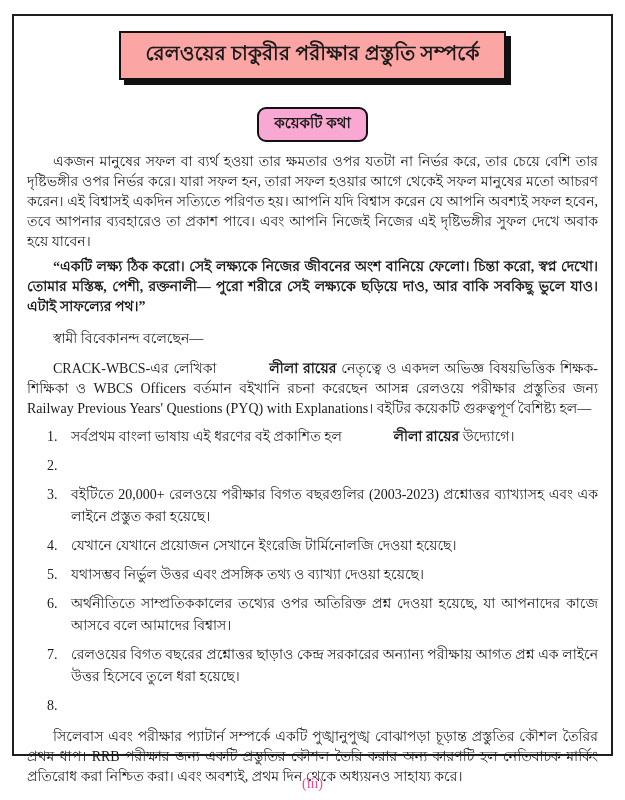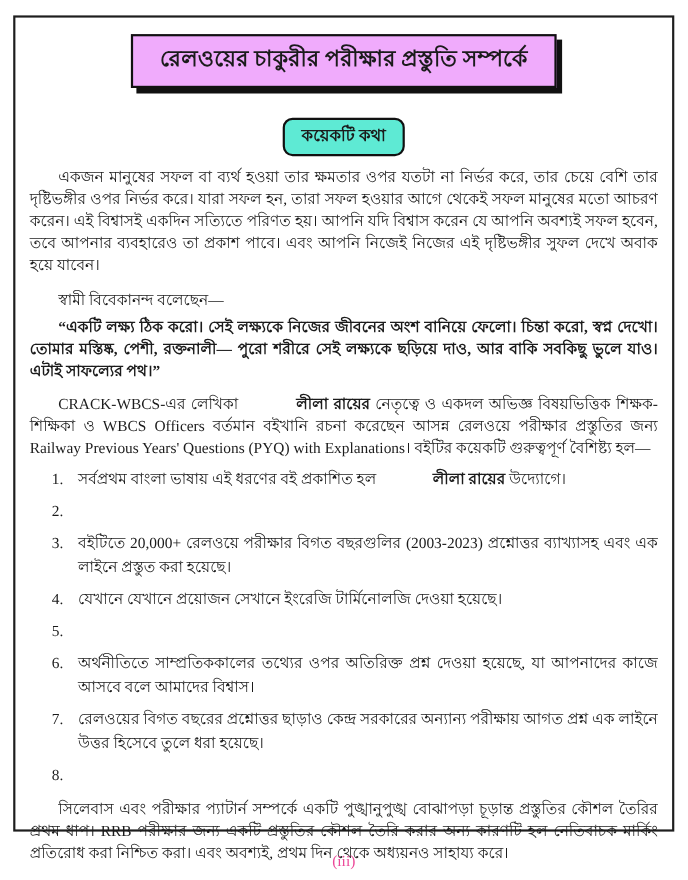--- a/index.html
+++ b/index.html
@@ -28,33 +28,33 @@
     box-sizing: border-box;
     padding: 0 13px;
     background: #ffffff;
   }
   .title-box {
     width: fit-content;
     margin: 15px auto 0 auto;
     padding: 5px 24px 7px 24px;
     border: 2px solid #111;
     box-shadow: 5px 5px 0 0 #111;
-    background: #f0abfc;
+    background: #fca5a5;
     font-size: 20px;
     font-weight: bold;
     text-align: center;
     letter-spacing: 0.2px;
   }
   .subtitle-box {
     width: fit-content;
     margin: 27px auto 0 auto;
     padding: 2px 15px 4px 15px;
     border: 2px solid #111;
     border-radius: 9px;
-    background: #5eead4;
+    background: #f9a8d4;
     font-size: 15px;
     font-weight: bold;
     text-align: center;
   }
   .para {
     margin: 10px 0 0 0;
     font-size: 14px;
     line-height: 20px;
     text-align: justify;
   }
@@ -102,23 +102,23 @@
     <div class="title-box">
       <span>রেলওয়ের চাকুরীর পরীক্ষার প্রস্তুতি সম্পর্কে</span>
     </div>
 
     <div class="subtitle-box">
       <span>কয়েকটি কথা</span>
     </div>
 
     <p class="para indent">একজন মানুষের সফল বা ব্যর্থ হওয়া তার ক্ষমতার ওপর যতটা না নির্ভর করে, তার চেয়ে বেশি তার দৃষ্টিভঙ্গীর ওপর নির্ভর করে। যারা সফল হন, তারা সফল হওয়ার আগে থেকেই সফল মানুষের মতো আচরণ করেন। এই বিশ্বাসই একদিন সত্যিতে পরিণত হয়। আপনি যদি বিশ্বাস করেন যে আপনি অবশ্যই সফল হবেন, তবে আপনার ব্যবহারেও তা প্রকাশ পাবে। এবং আপনি নিজেই নিজের এই দৃষ্টিভঙ্গীর সুফল দেখে অবাক হয়ে যাবেন।</p>
 
+    <p class="para indent quote">“একটি লক্ষ্য ঠিক করো। সেই লক্ষ্যকে নিজের জীবনের অংশ বানিয়ে ফেলো। চিন্তা করো, স্বপ্ন দেখো। তোমার মস্তিষ্ক, পেশী, রক্তনালী— পুরো শরীরে সেই লক্ষ্যকে ছড়িয়ে দাও, আর বাকি সবকিছু ভুলে যাও। এটাই সাফল্যের পথ।”</p>
+
     <p class="para indent lead">স্বামী বিবেকানন্দ বলেছেন—</p>
-
-    <p class="para indent quote">“একটি লক্ষ্য ঠিক করো। সেই লক্ষ্যকে নিজের জীবনের অংশ বানিয়ে ফেলো। চিন্তা করো, স্বপ্ন দেখো। তোমার মস্তিষ্ক, পেশী, রক্তনালী— পুরো শরীরে সেই লক্ষ্যকে ছড়িয়ে দাও, আর বাকি সবকিছু ভুলে যাও। এটাই সাফল্যের পথ।”</p>
 
     <p class="para indent"><span>CRACK-WBCS-এর লেখিকা </span><b class="inline-bold">লীলা রায়ের</b><span> নেতৃত্বে ও একদল অভিজ্ঞ বিষয়ভিত্তিক শিক্ষক-শিক্ষিকা ও WBCS Officers বর্তমান বইখানি রচনা করেছেন আসন্ন রেলওয়ে পরীক্ষার প্রস্তুতির জন্য Railway Previous Years' Questions (PYQ) with Explanations। বইটির কয়েকটি গুরুত্বপূর্ণ বৈশিষ্ট্য হল—</span></p>
 
     <ol class="features">
       <li>
           <span class="num">1.</span>
           <span class="txt"><span>সর্বপ্রথম বাংলা ভাষায় এই ধরণের বই প্রকাশিত হল </span><b class="inline-bold">লীলা রায়ের</b><span> উদ্যোগে।</span></span>
         </li>
       <li>
           <span class="num">2.</span>
@@ -126,20 +126,21 @@
       <li>
           <span class="num">3.</span>
           <span class="txt"><span>বইটিতে 20,000+ রেলওয়ে পরীক্ষার বিগত বছরগুলির (2003-2023) প্রশ্নোত্তর ব্যাখ্যাসহ এবং এক লাইনে প্রস্তুত করা হয়েছে।</span></span>
         </li>
       <li>
           <span class="num">4.</span>
           <span class="txt"><span>যেখানে যেখানে প্রয়োজন সেখানে ইংরেজি টার্মিনোলজি দেওয়া হয়েছে।</span></span>
         </li>
       <li>
           <span class="num">5.</span>
+          <span class="txt"><span>যথাসম্ভব নির্ভুল উত্তর এবং প্রসঙ্গিক তথ্য ও ব্যাখ্যা দেওয়া হয়েছে।</span></span>
         </li>
       <li>
           <span class="num">6.</span>
           <span class="txt"><span>অর্থনীতিতে সাম্প্রতিককালের তথ্যের ওপর অতিরিক্ত প্রশ্ন দেওয়া হয়েছে, যা আপনাদের কাজে আসবে বলে আমাদের বিশ্বাস।</span></span>
         </li>
       <li>
           <span class="num">7.</span>
           <span class="txt"><span>রেলওয়ের বিগত বছরের প্রশ্নোত্তর ছাড়াও কেন্দ্র সরকারের অন্যান্য পরীক্ষায় আগত প্রশ্ন এক লাইনে উত্তর হিসেবে তুলে ধরা হয়েছে।</span></span>
         </li>
       <li>

